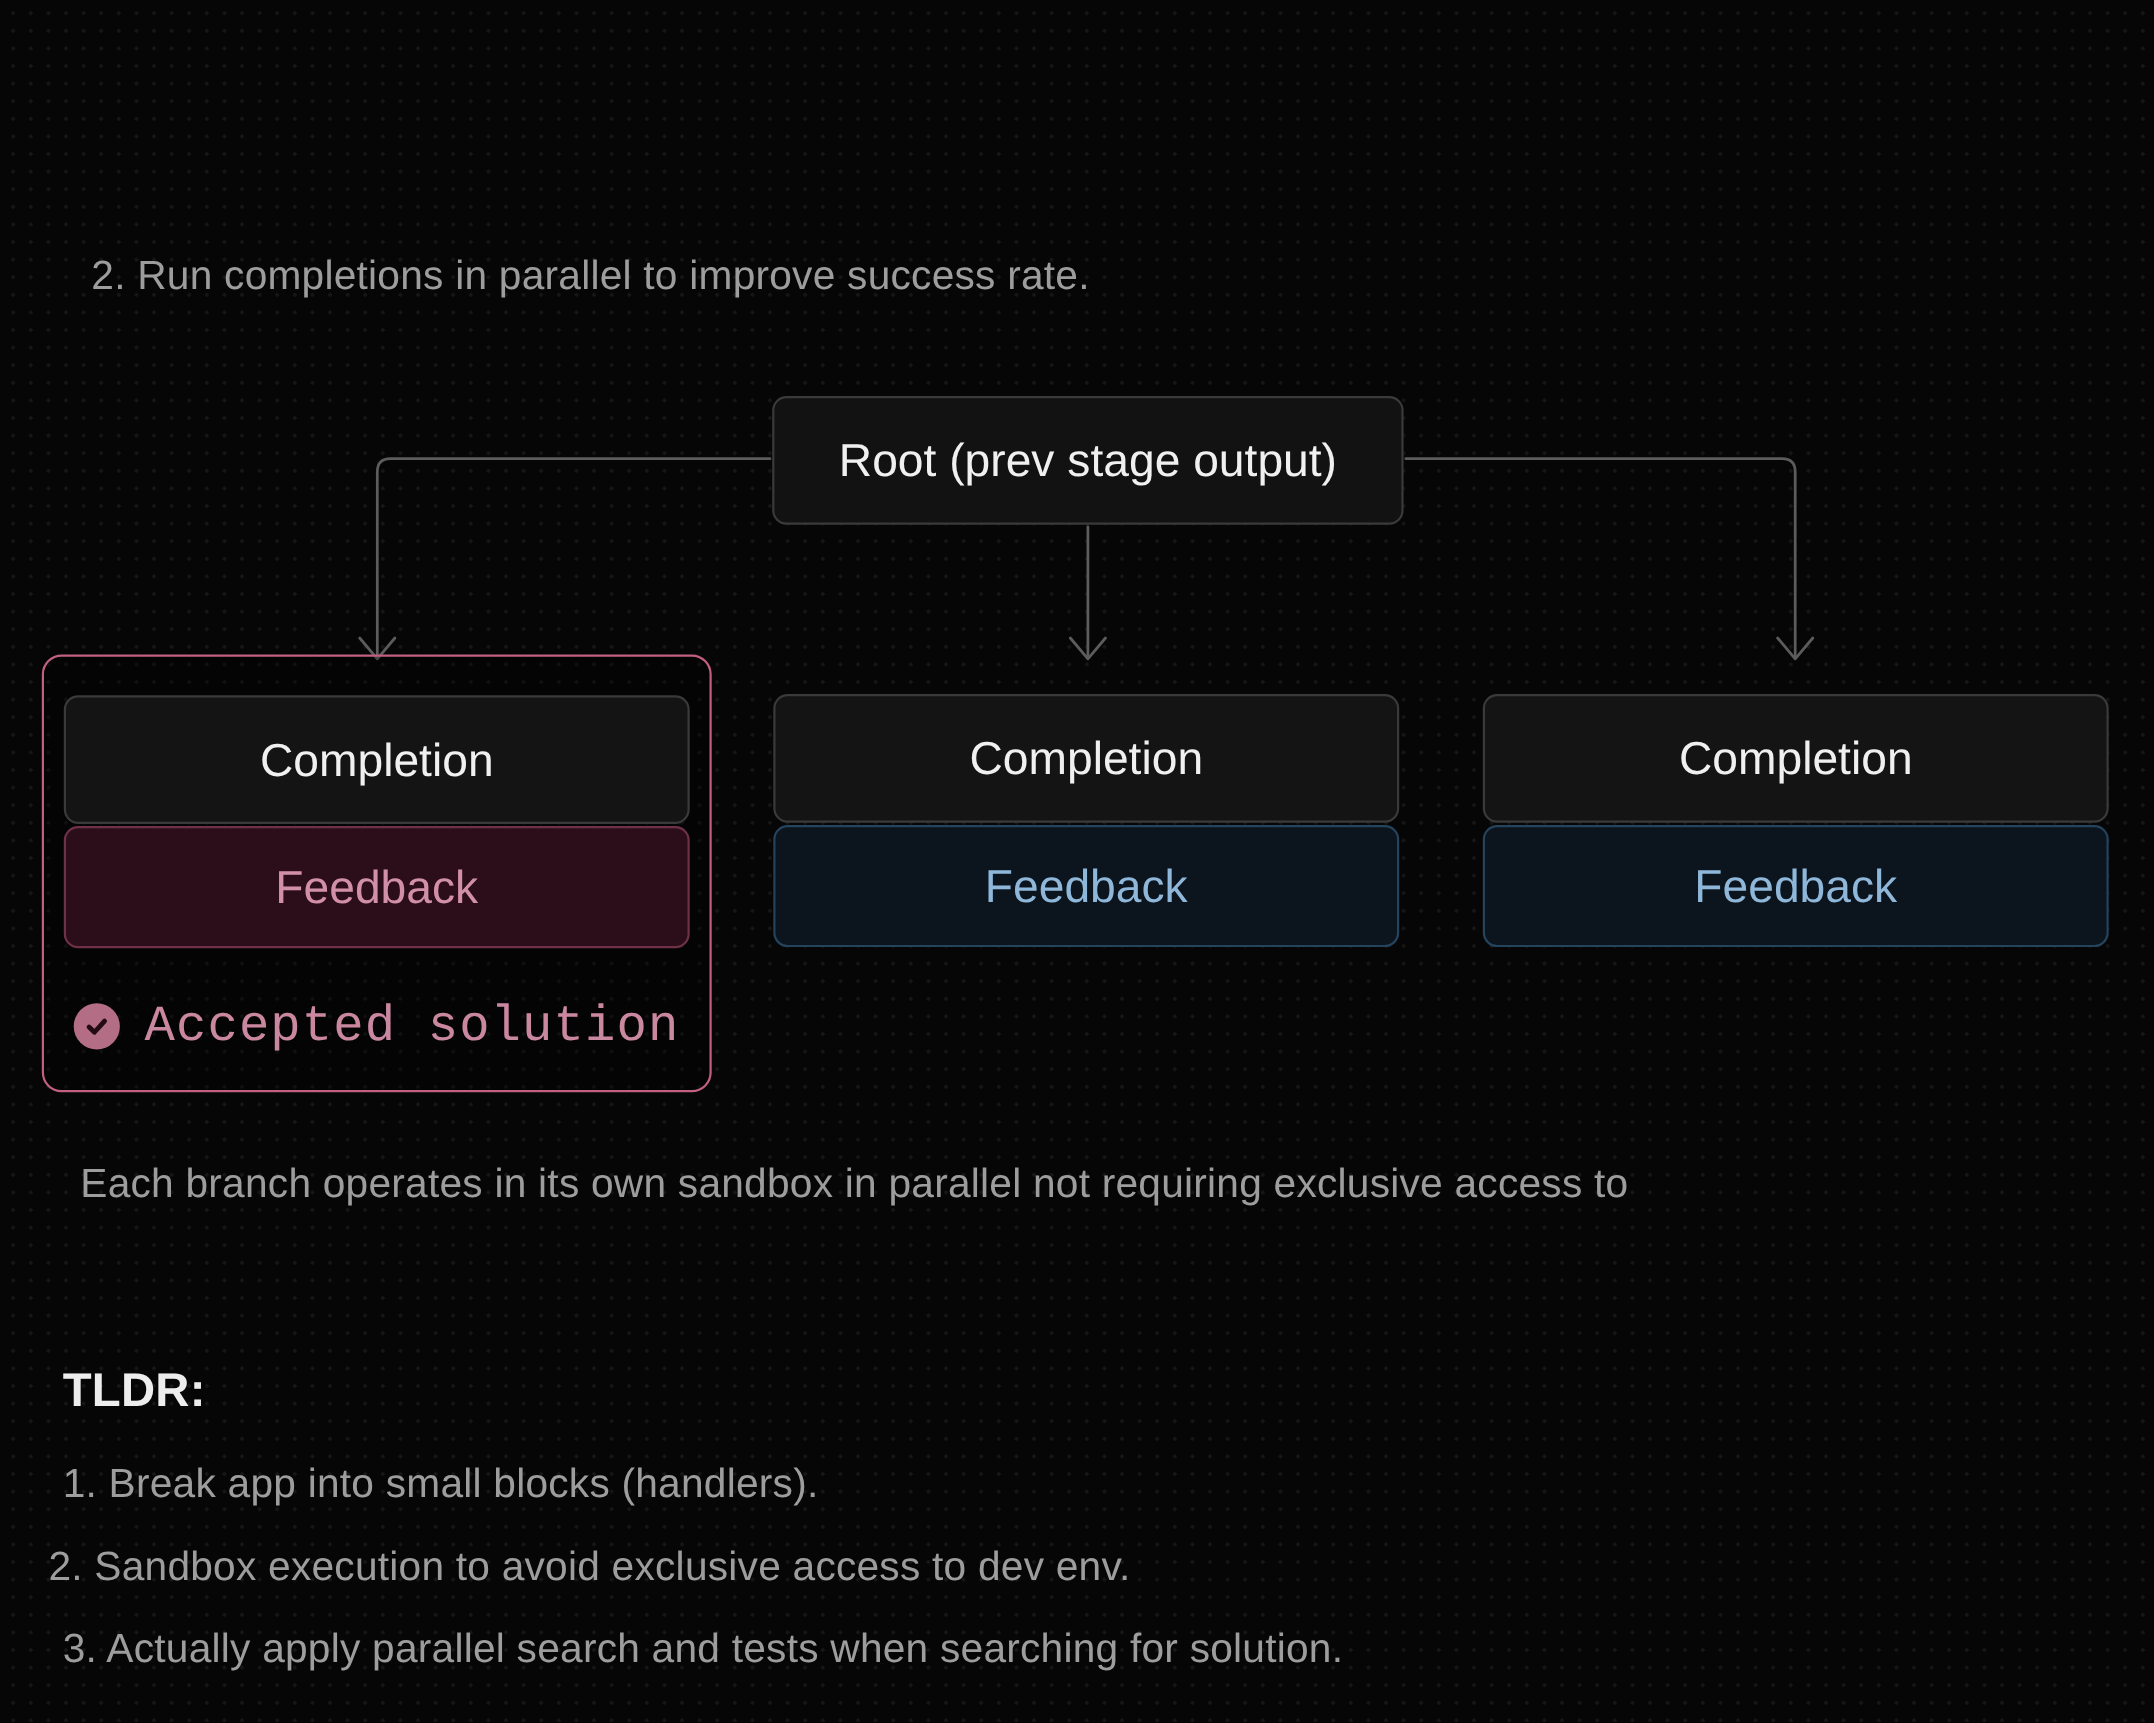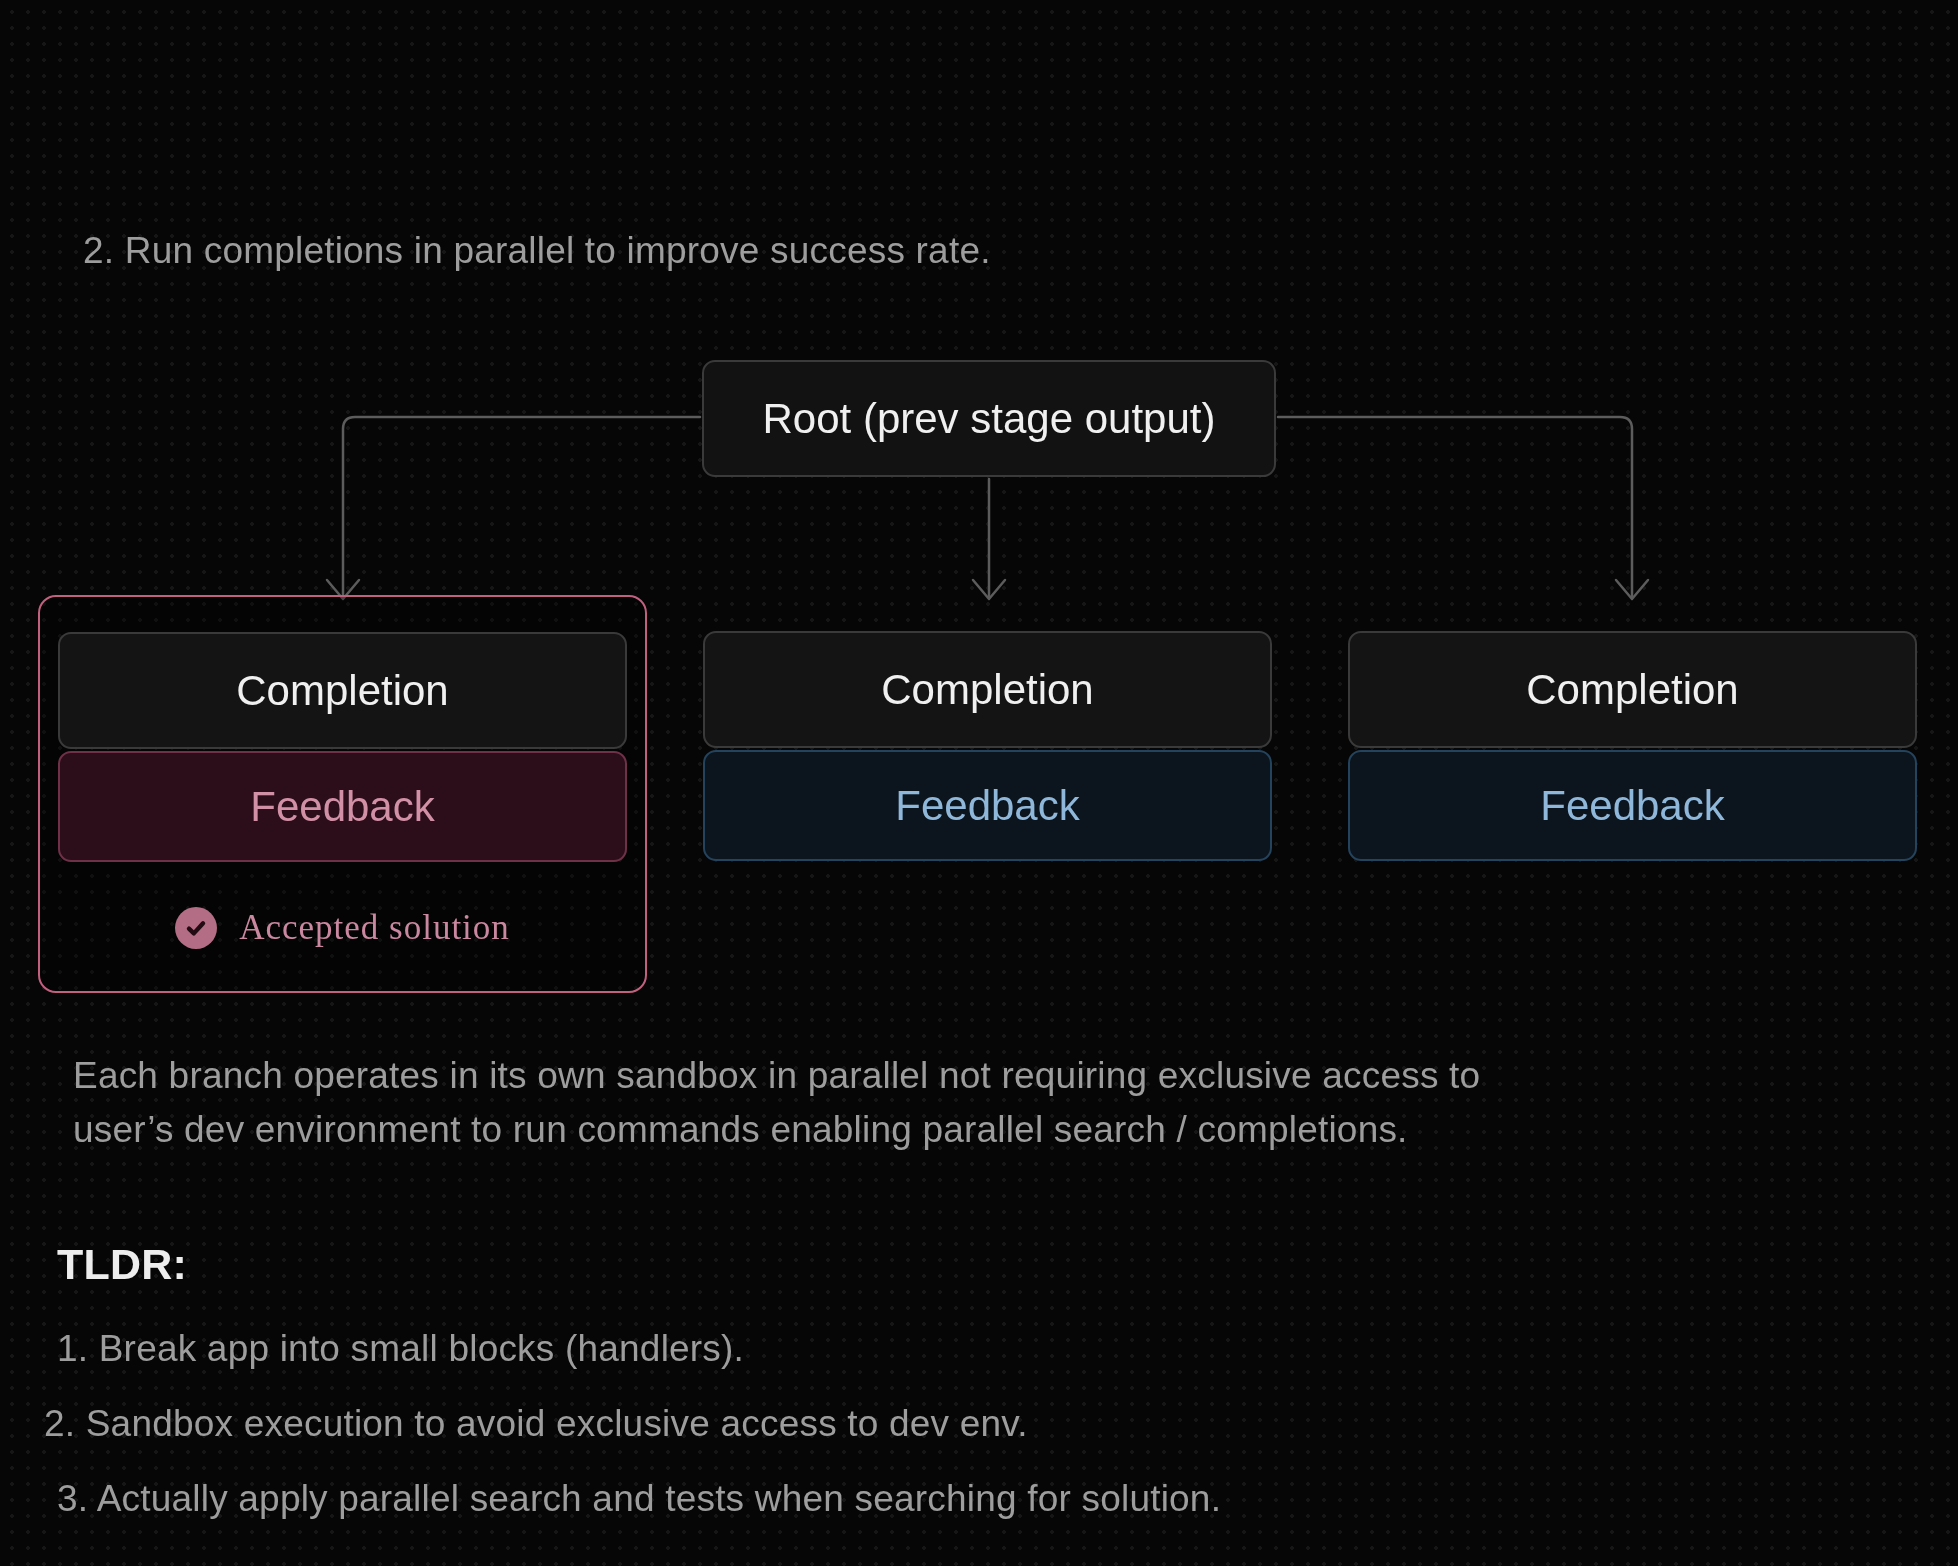--- a/index.html
+++ b/index.html
@@ -79,22 +79,22 @@
     height: 42px;
     border-radius: 50%;
     background: #b36d85;
     display: flex;
     align-items: center;
     justify-content: center;
     flex: 0 0 auto;
   }
   .badge-circle svg { display: block; }
   .badge-text {
-    font-family: Liberation Serif, serif;
-    font-size: 35px;
+    font-family: Liberation Mono, monospace;
+    font-size: 46px;
     color: #ca87a0;
     letter-spacing: 1px;
     white-space: nowrap;
   }
   .connectors {
     position: absolute;
     left: 0; top: 0;
     pointer-events: none;
   }
   .para-line { line-height: 56px; margin-left: 16px; }
@@ -156,20 +156,19 @@
   </div>
 
   <div class="abs node node--plain" style="left:1348px; top:614px; width:569px; height:117px;">
     <span>Completion</span>
   </div>
   <div class="abs node node--feedback-blue" style="left:1348px; top:750px; width:569px; height:111px;">
     <span>Feedback</span>
   </div>
 
   <div class="abs body-text para-line" style="left:57px; top:1048px;">Each branch operates in its own sandbox in parallel not requiring exclusive access to</div>
-  <div class="abs body-text para-line" style="left:57px; top:1102px;">user’s dev environment to run commands enabling parallel search / completions.</div>
 
   <div class="abs heading" style="left:57px; top:1240px;">TLDR:</div>
   <div class="abs body-text" style="left:57px; top:1328px;">1. Break app into small blocks (handlers).</div>
   <div class="abs body-text" style="left:44px; top:1403px;">2. Sandbox execution to avoid exclusive access to dev env.</div>
   <div class="abs body-text" style="left:57px; top:1478px;">3. Actually apply parallel search and tests when searching for solution.</div>
 
 </div>
 
 </body></html>

